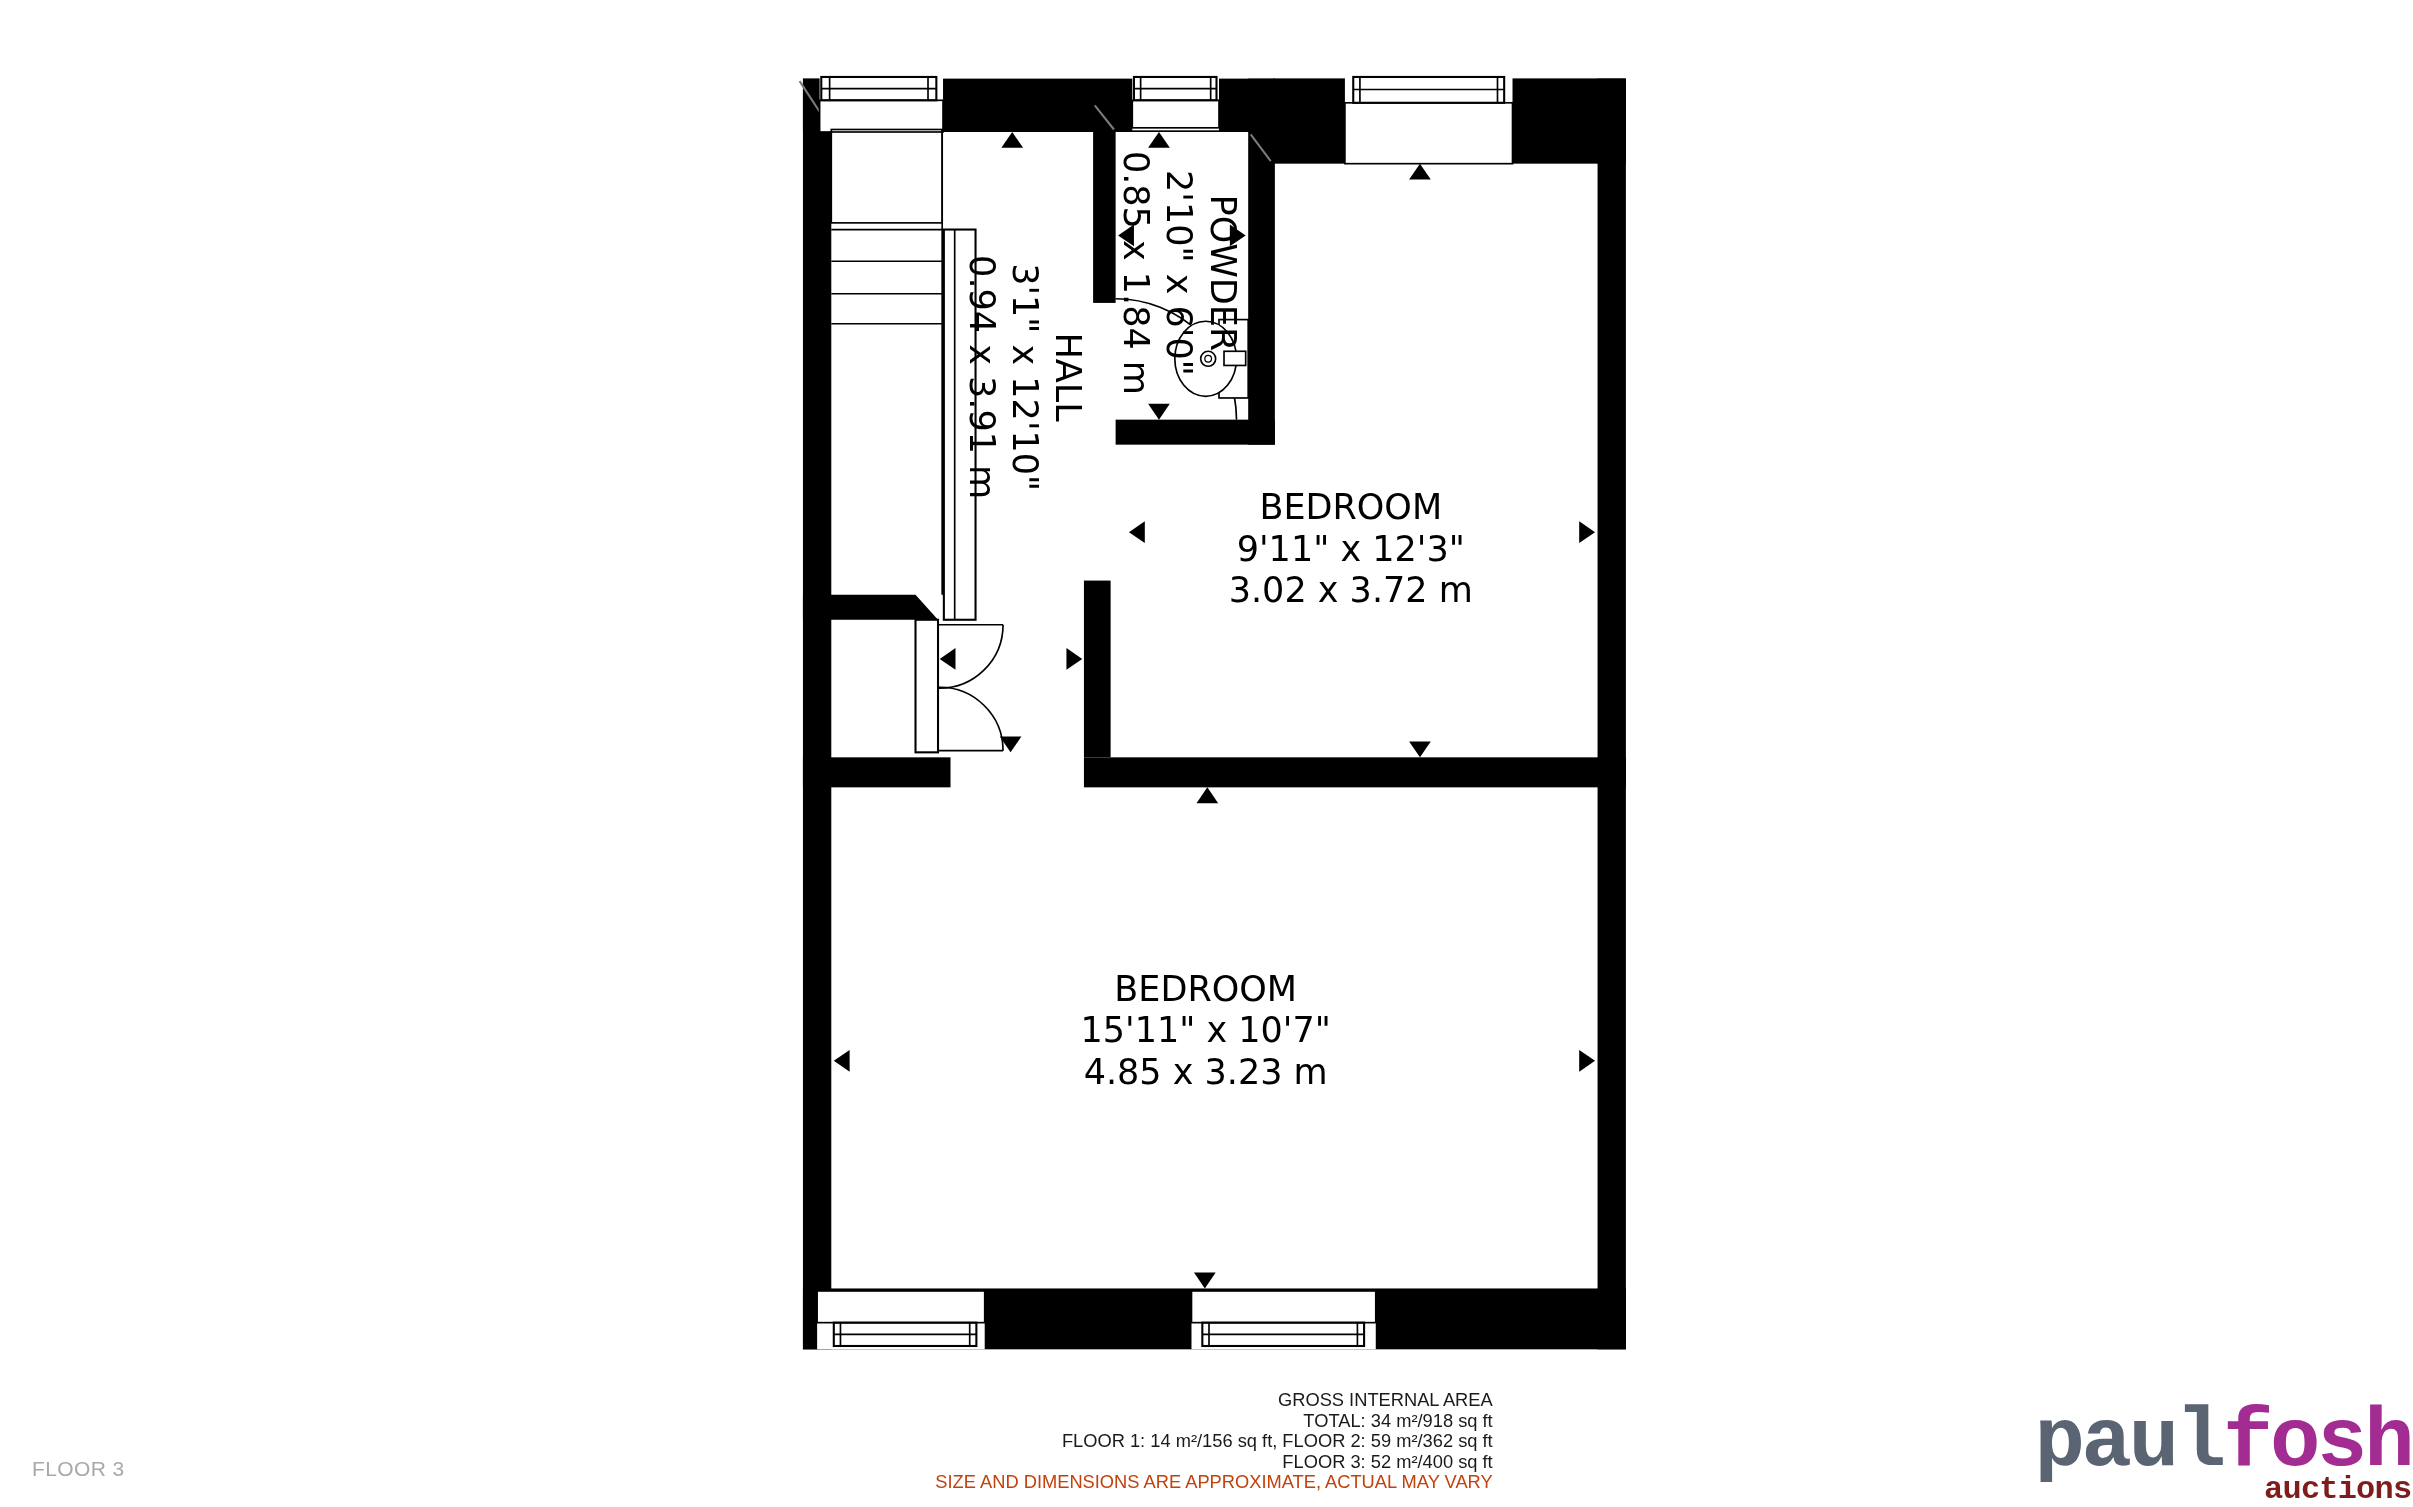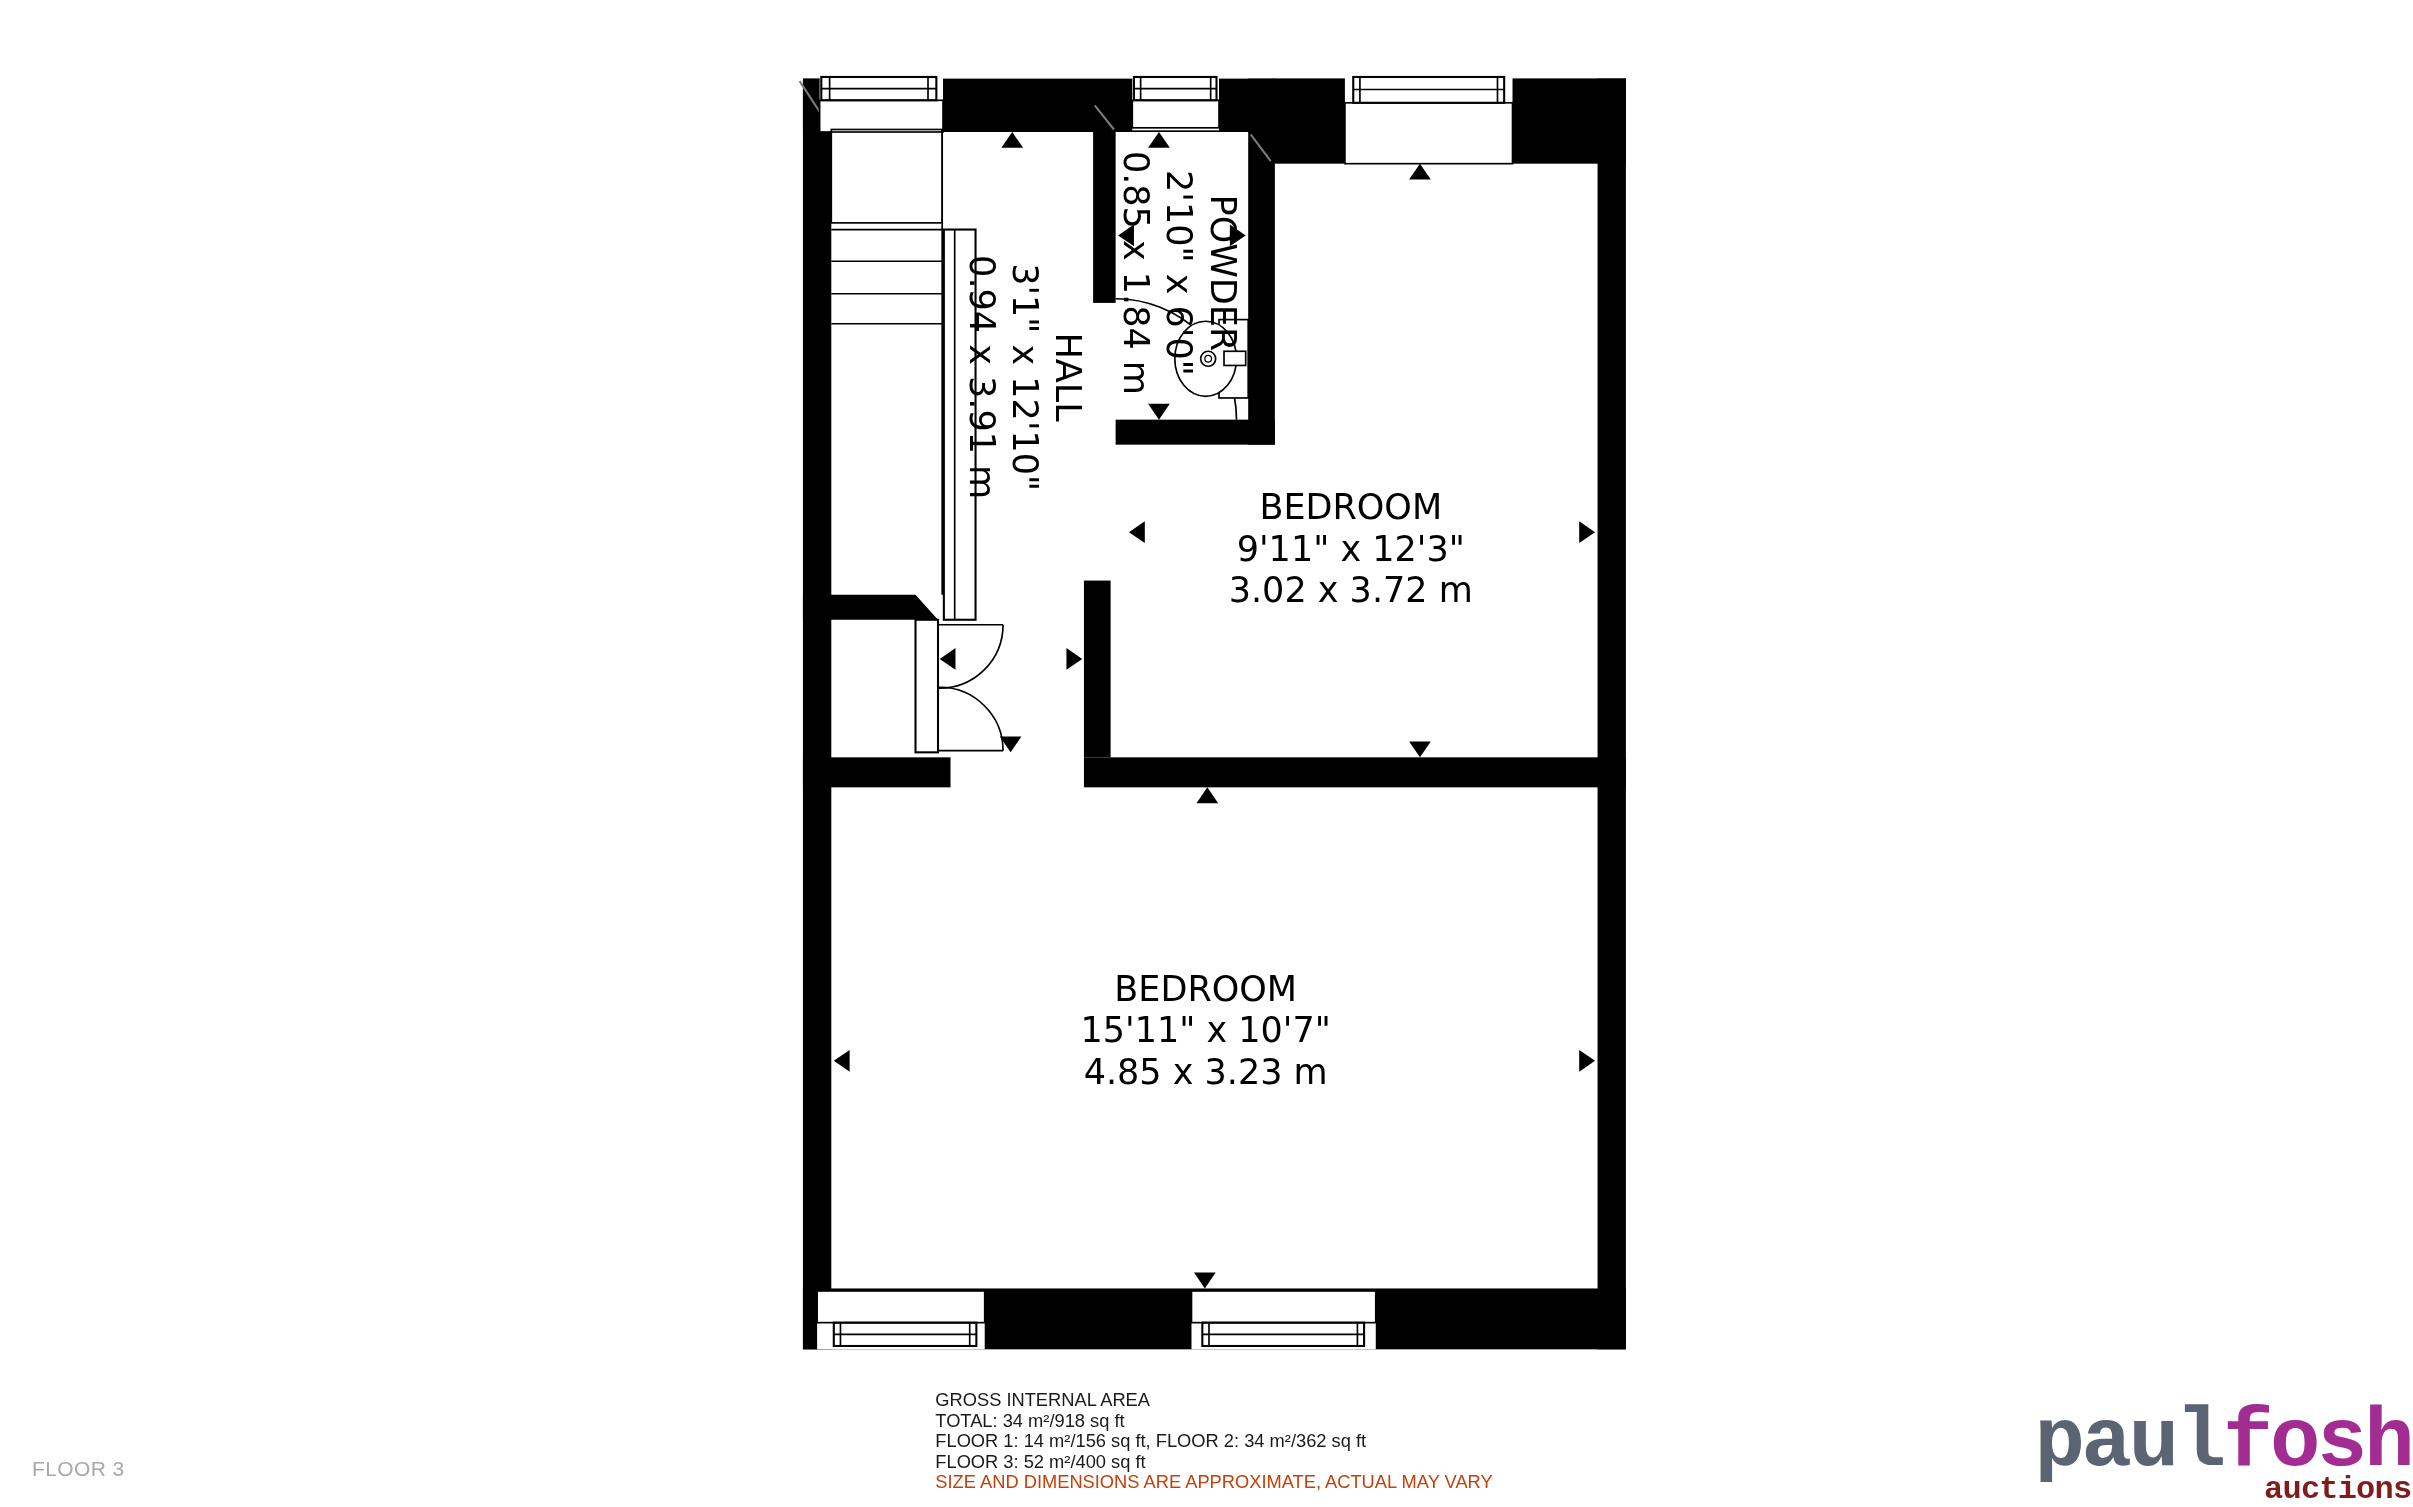--- a/index.html
+++ b/index.html
@@ -1,21 +1,21 @@
 <!DOCTYPE html>
 <html style="font-size:13.3px"><head>
 <meta charset="utf-8">
 <style>
   html,body{margin:0;padding:0;background:#fff;}
   .canvas{position:relative;width:2413px;height:1508px;background:#ffffff;overflow:hidden;
           font-family:"DejaVu Sans",sans-serif;}
   svg{position:absolute;left:0;top:0;}
   svg text{font-family:"DejaVu Sans",sans-serif;font-size:42px;fill:#000;}
   .footer{position:absolute;left:1214px;top:1390px;transform:translateX(-50%);
-          text-align:left;white-space:nowrap;
+          text-align:right;white-space:nowrap;
           font-family:"Liberation Sans",sans-serif;font-size:18.3px;line-height:20.5px;color:#1a1a1a;}
   .footer .disclaimer{color:#c2410c;}
   .floor-label{position:absolute;left:32px;top:1457px;
           font-family:"Liberation Sans",sans-serif;font-size:21px;color:#a9a9a9;letter-spacing:0.4px;}
   .logo{position:absolute;right:1.7px;bottom:1.7px;text-align:right;
         font-family:Liberation Mono, monospace;font-weight:bold;}
   .logo-main{font-size:84px;line-height:.82;letter-spacing:-3.3px;}
   .logo-paul{color:#5a6472;}
   .logo-fosh{color:#a22c92;}
   .logo-sub{font-size:32px;line-height:1;margin-top:-3.3px;letter-spacing:-0.8px;color:#7f1d1d;}
@@ -168,21 +168,21 @@
     <g text-anchor="middle">
       <text x="1446" y="1200">BEDROOM</text>
       <text x="1446" y="1250">15'11" x 10'7"</text>
       <text x="1446" y="1300">4.85 x 3.23 m</text>
     </g>
   </svg>
 
   <div class="footer">
     <div>GROSS INTERNAL AREA</div>
     <div>TOTAL: 34 m²/918 sq ft</div>
-    <div>FLOOR 1: 14 m²/156 sq ft, FLOOR 2: 34 m²/362 sq ft</div>
+    <div>FLOOR 1: 14 m²/156 sq ft, FLOOR 2: 59 m²/362 sq ft</div>
     <div>FLOOR 3: 52 m²/400 sq ft</div>
     <div class="disclaimer">SIZE AND DIMENSIONS ARE APPROXIMATE, ACTUAL MAY VARY</div>
   </div>
 
   <div class="floor-label">FLOOR 3</div>
 
   <div class="logo">
     <div class="logo-main"><span class="logo-paul">paul</span><span class="logo-fosh">fosh</span></div>
     <div class="logo-sub">auctions</div>
   </div>

